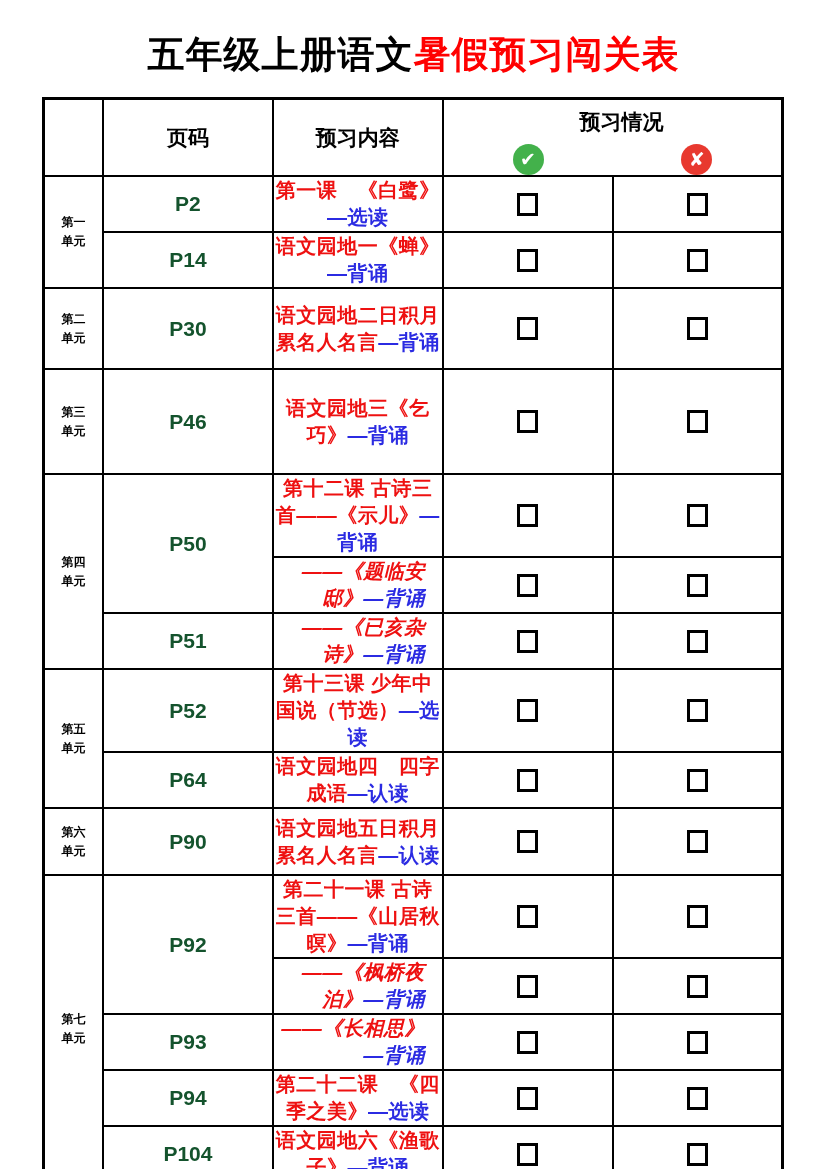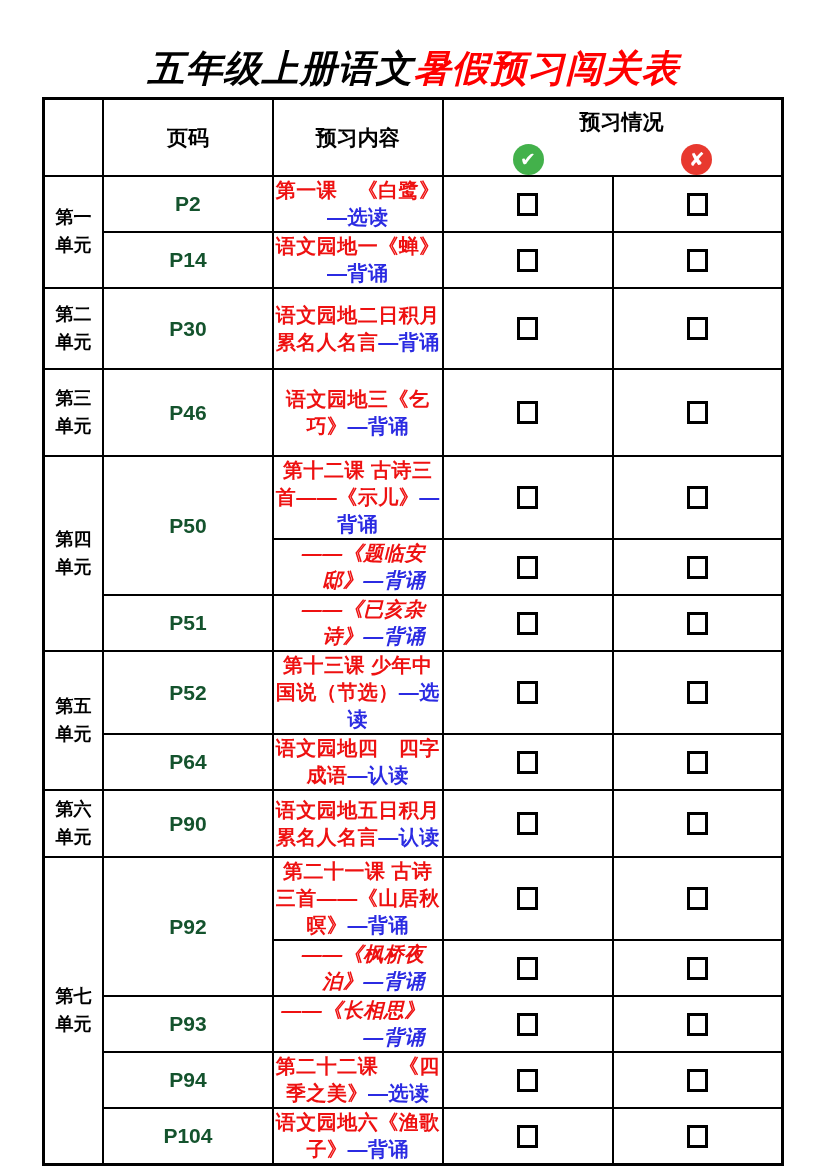--- a/index.html
+++ b/index.html
@@ -1,34 +1,34 @@
 <!DOCTYPE html>
 <html style="--red: #ee1111; --blue: #2b2be2; --green: #43b14b; --cross: #e8392f; --title-red: #ff0000; --line: #000000;"><head>
 <meta charset="utf-8">
 <style>
   html,body{margin:0;padding:0;}
   body{
     width:827px;height:1169px;background:#ffffff;position:relative;
     font-family:"Liberation Sans", sans-serif;
   }
   .title{
-    position:absolute;top:44px;left:0;width:827px;text-align:center;
+    position:absolute;top:30px;left:0;width:827px;text-align:center;
     font-family:"DejaVu Serif", serif;font-weight:bold;font-size:37px;
-    letter-spacing:1px;white-space:nowrap;font-style:italic;
+    letter-spacing:1px;white-space:nowrap;
   }
   .title .t-red{color:var(--title-red);}
   table.sheet{
     position:absolute;left:42px;top:97px;border-collapse:collapse;
     table-layout:fixed;width:742px;
   }
   table.sheet, table.sheet td{border:2px solid var(--line);}
   table.sheet{border-width:3px;}
   td{padding:0;vertical-align:middle;overflow:hidden;}
   td.unit{
-    width:57px;text-align:center;font-weight:bold;font-size:18px;
+    width:57px;text-align:center;font-weight:bold;font-size:12px;
     line-height:1.55;color:#000;
   }
   td.unit .uline{display:block;}
   td.page{
     width:103px;text-align:center;font-weight:bold;font-size:21px;color:#14532d;
   }
   td.content{
     width:449px;text-align:center;font-weight:bold;font-size:20px;
     letter-spacing:0.5px;
   }
@@ -120,21 +120,21 @@
     <td class="page">P30</td>
     <td class="content"><span class="red">语文园地二日积月累名人名言</span><span class="blue">—背诵</span></td>
     <td class="cb">
           <div class="checkbox"></div>
         </td>
     <td class="cb cb2">
           <div class="checkbox"></div>
         </td>
   </tr>
 
-  <tr style="height:87px;">
+  <tr style="height:105px;">
     <td class="unit">
       <span class="uline">第三</span>
       <span class="uline">单元</span>
     </td>
     <td class="page">P46</td>
     <td class="content"><span class="red">语文园地三《乞巧》</span><span class="blue">—背诵</span></td>
     <td class="cb">
           <div class="checkbox"></div>
         </td>
     <td class="cb cb2">

